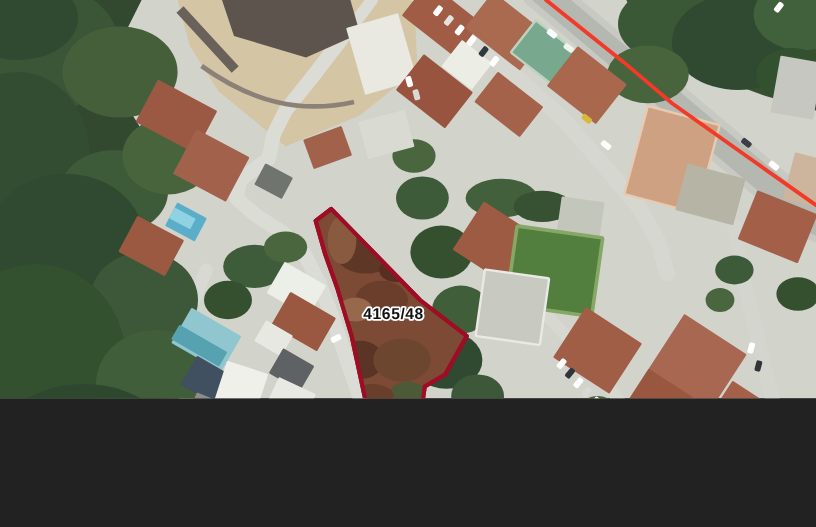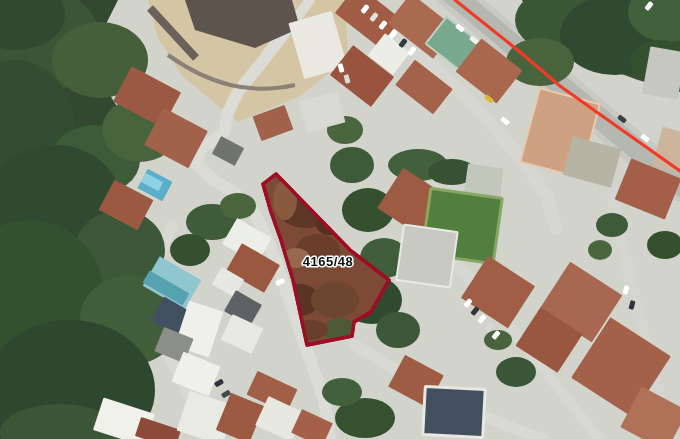--- a/index.html
+++ b/index.html
@@ -1,16 +1,16 @@
 <!DOCTYPE html>
 <html><head>
 <meta charset="utf-8">
 <style>
   html,body{margin:0;padding:0;background:#222;}
-  .stage{position:relative;width:680px;height:439px;overflow:hidden;background:#d2d3cb;}
+  .stage{position:relative;width:680px;height:332px;overflow:hidden;background:#d2d3cb;}
   svg{display:block;width:680px;height:439px;}
   .parcel-label{font-family:"Liberation Sans","DejaVu Sans",sans-serif;font-weight:bold;font-size:13px;letter-spacing:.5px;paint-order:stroke;stroke-linejoin:round;}
 </style>
 </head>
 <body>
 
 <div class="stage">
   <svg viewBox="0 0 680 439" xmlns="http://www.w3.org/2000/svg">
     <defs>
       <clipPath id="parcelClip">

